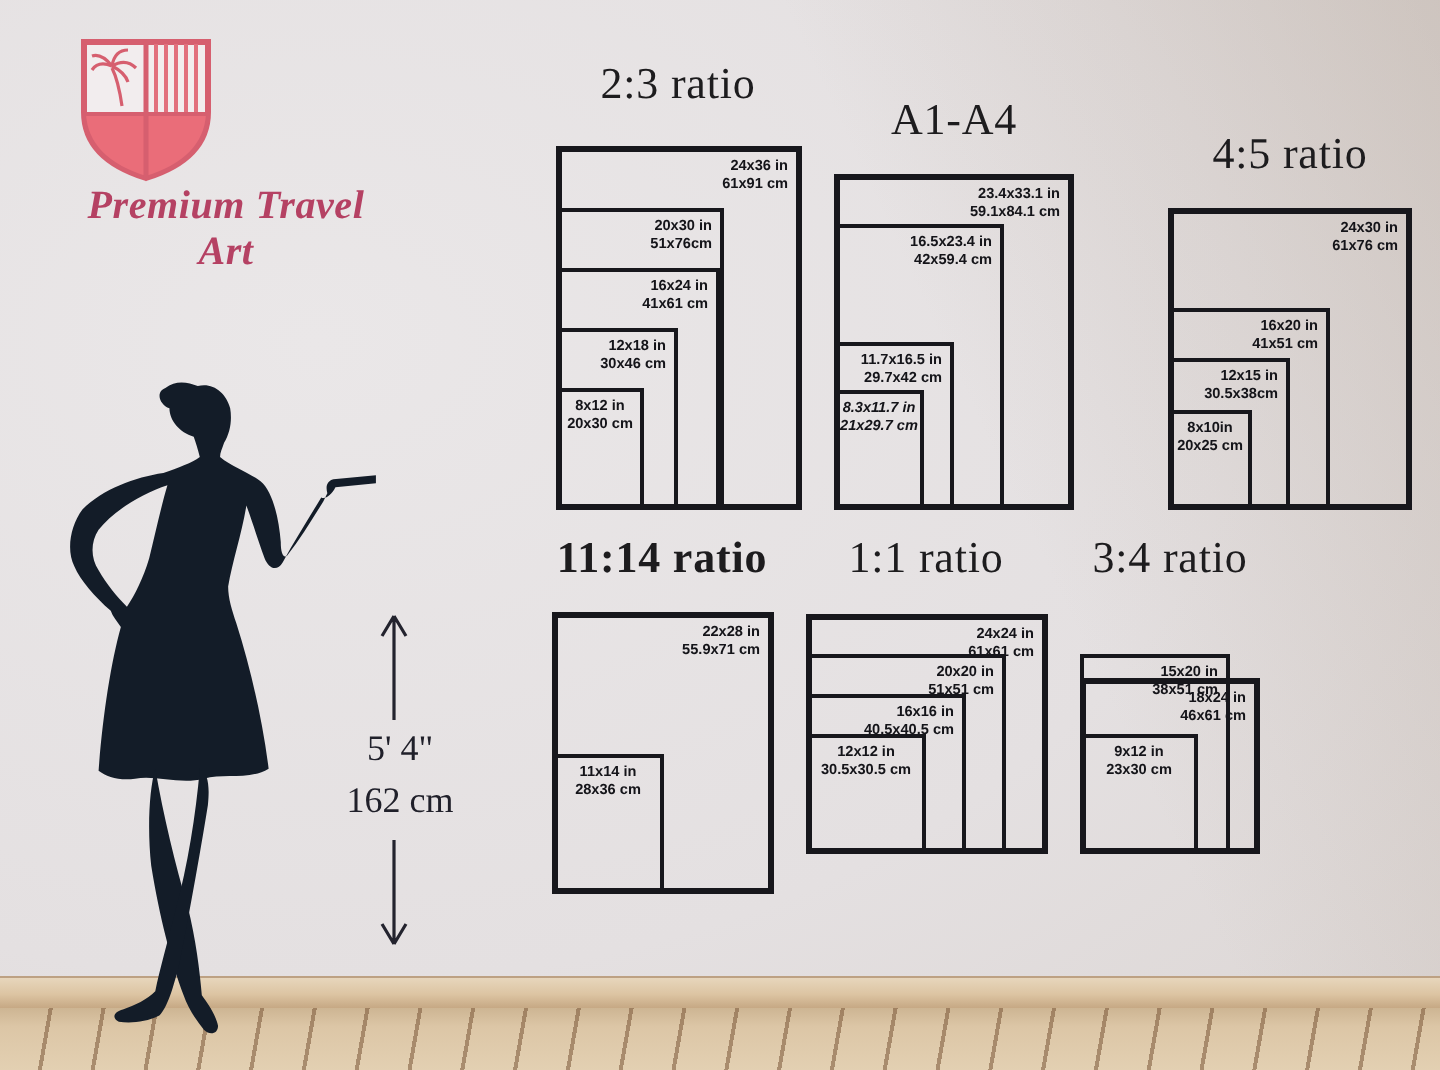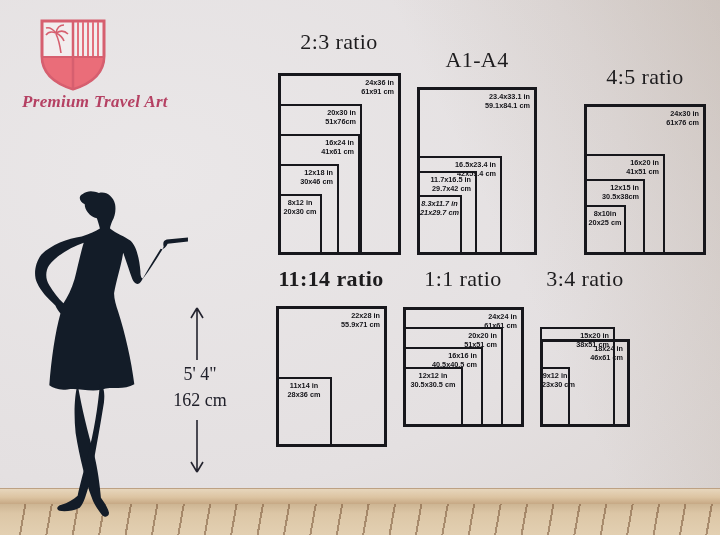--- a/index.html
+++ b/index.html
@@ -17,23 +17,23 @@
   .baseboard{position:absolute;left:0;top:488px;width:720px;height:15px;
     background:linear-gradient(#e7d6bc 0%, #dcc4a2 55%, #c6a884 100%);
     border-top:1px solid #bda183;border-bottom:1px solid rgba(90,60,35,.35);}
   .floor{position:absolute;left:0;top:504px;width:720px;height:31px;
     background:
       repeating-linear-gradient(100deg, rgba(122,86,56,0) 0 24px, rgba(122,86,56,.55) 24px 26px),
       linear-gradient(#cdb593 0%, #dcc6a6 30%, #e3d0b2 100%);}
 
   
   .logo-wrap{position:absolute;left:10px;top:18px;width:180px;height:100px;}
-  .brand-text{position:absolute;left:0px;top:74px;width:170px;text-align:center;
+  .brand-text{position:absolute;left:18px;top:74px;width:170px;text-align:center;
     font-family:"Liberation Serif",serif;font-style:italic;font-weight:bold;
-    font-size:17px;color:#b54163;letter-spacing:.3px;}
+    font-size:20px;color:#b54163;letter-spacing:.3px;}
 
   
   .group{position:absolute;}
   .gtitle{position:absolute;width:170px;text-align:center;
     font-family:"Liberation Serif",serif;font-size:22px;color:#1d1c1e;
     letter-spacing:.4px;}
   .frame{position:absolute;}
   .size-box{position:absolute;left:0;bottom:0;border:2px solid #17171c;box-sizing:border-box;}
   .size-box.outer{border-width:3px;}
   .sz-label{position:absolute;top:2px;right:4px;text-align:right;white-space:nowrap;
@@ -141,21 +141,21 @@
 
   <section class="group" style="left:417px;top:87px;width:120px;height:168px;">
     <h2 class="gtitle" style="left:-25px;top:-40px;margin:0;font-weight:500;">A1-A4</h2>
     <div class="frame" style="left:0;top:0;width:120px;height:168px;">
       <div class="size-box outer" style="width:120px;height:168px;">
         <div class="sz-label">
             <span>23.4x33.1 in</span>
             <span>59.1x84.1 cm</span>
           </div>
       </div>
-      <div class="size-box" style="width:85px;height:99px;">
+      <div class="size-box" style="width:85px;height:143px;">
         <div class="sz-label">
             <span>16.5x23.4 in</span>
             <span>42x59.4 cm</span>
           </div>
       </div>
       <div class="size-box" style="width:60px;height:84px;">
         <div class="sz-label">
             <span>11.7x16.5 in</span>
             <span>29.7x42 cm</span>
           </div>
@@ -255,21 +255,21 @@
             <span>18x24 in</span>
             <span>46x61 cm</span>
           </div>
       </div>
       <div class="size-box" style="width:75px;height:100px;">
         <div class="sz-label">
             <span>15x20 in</span>
             <span>38x51 cm</span>
           </div>
       </div>
-      <div class="size-box" style="width:30px;height:60px;">
+      <div class="size-box" style="width:59px;height:60px;">
         <div class="sz-label ctr">
             <span>9x12 in</span>
             <span>23x30 cm</span>
           </div>
       </div>
     </div>
   </section>
 
 </div>
 

